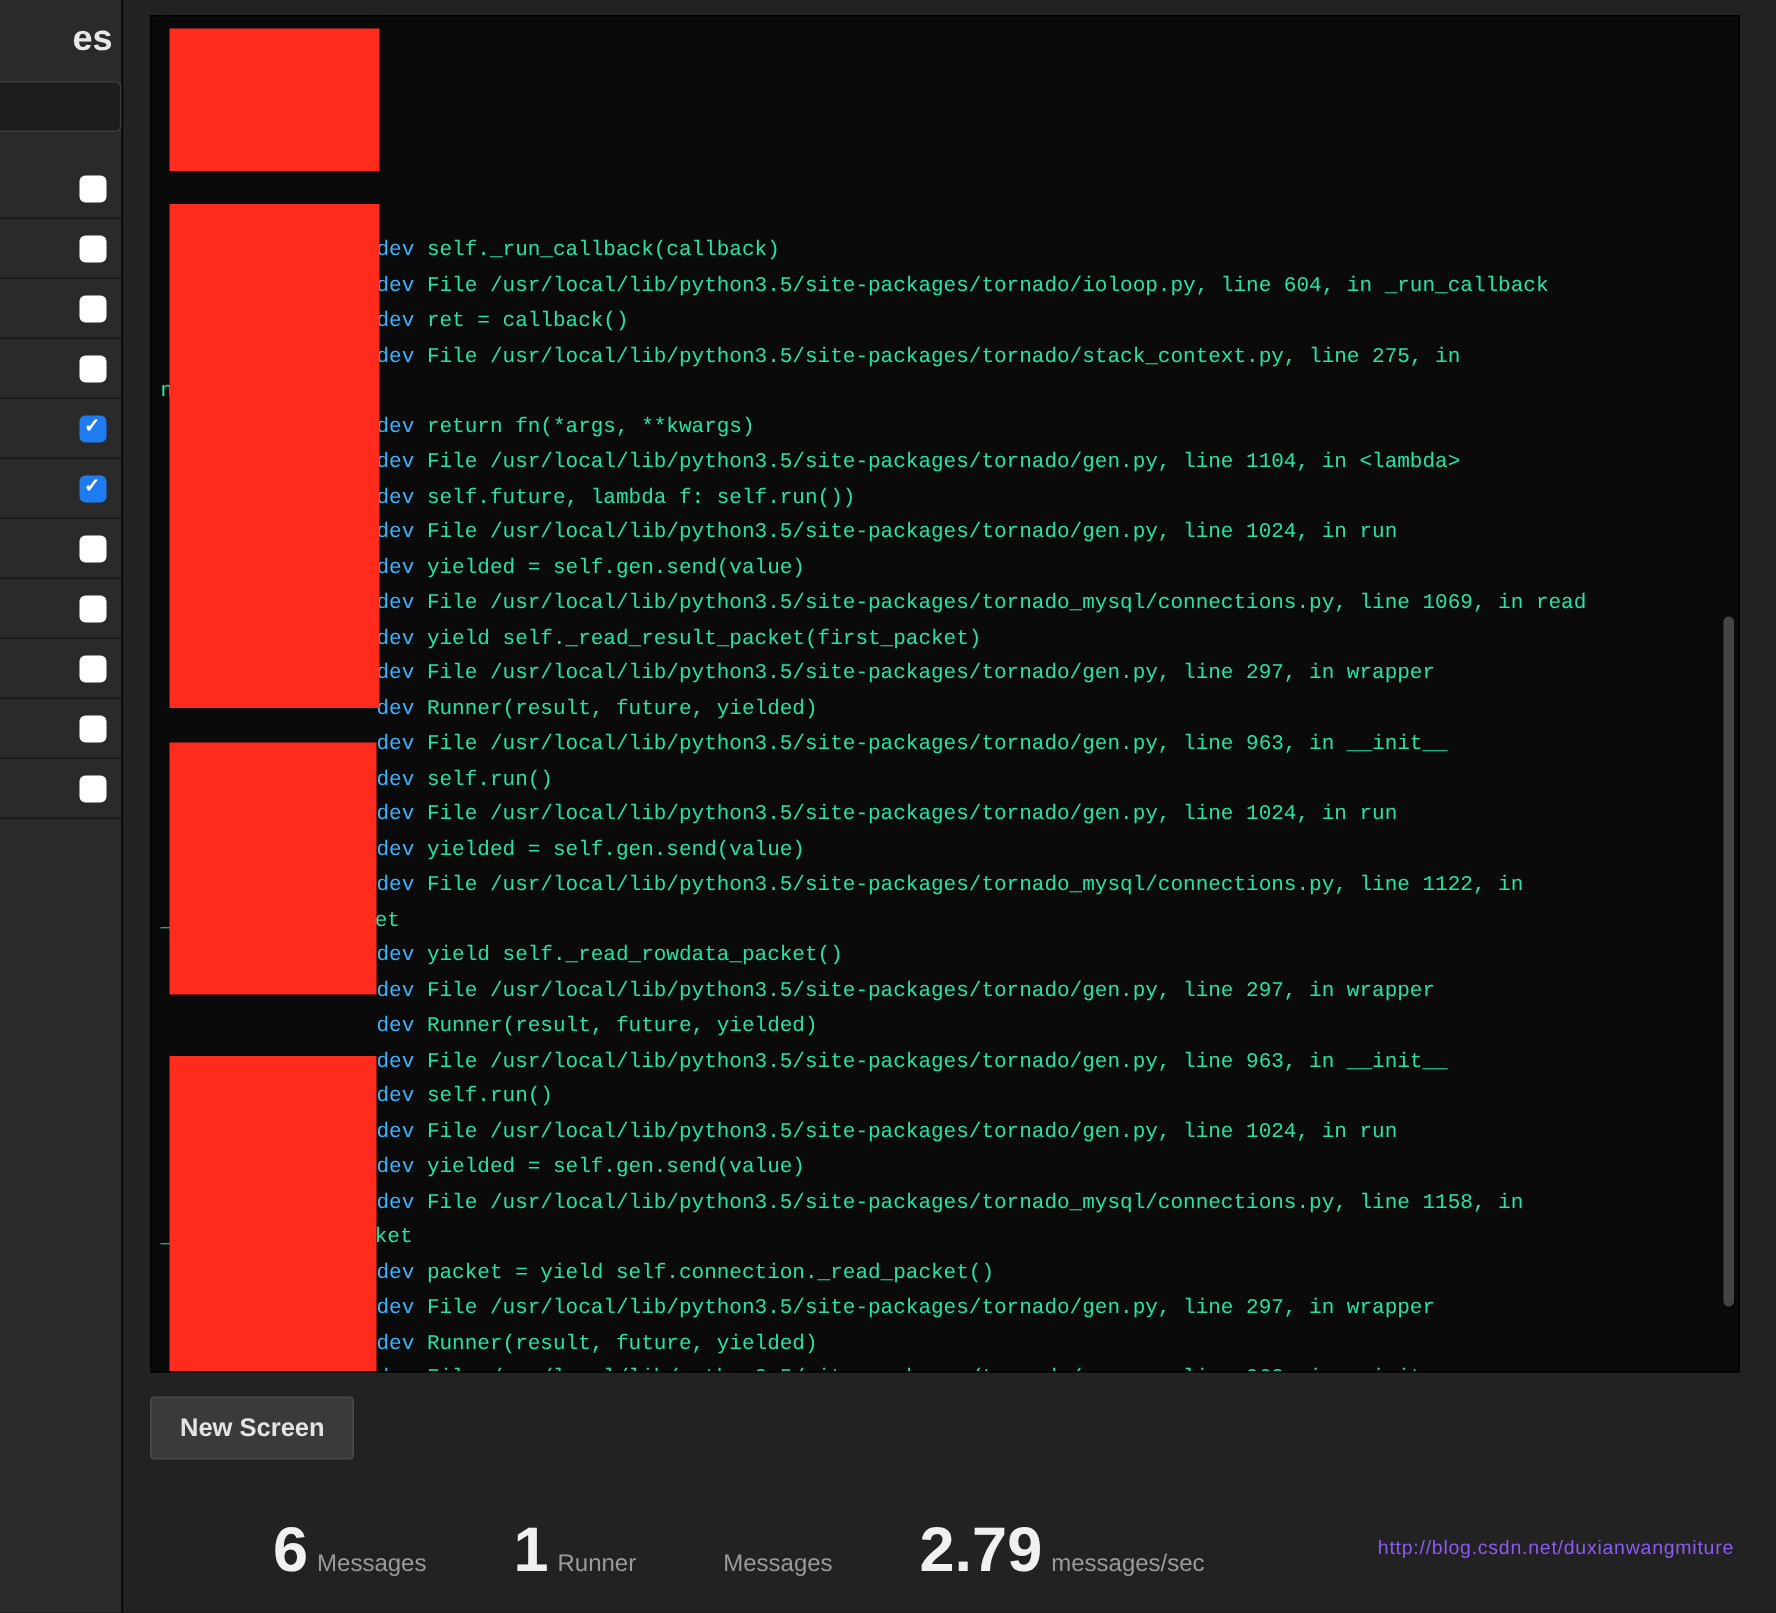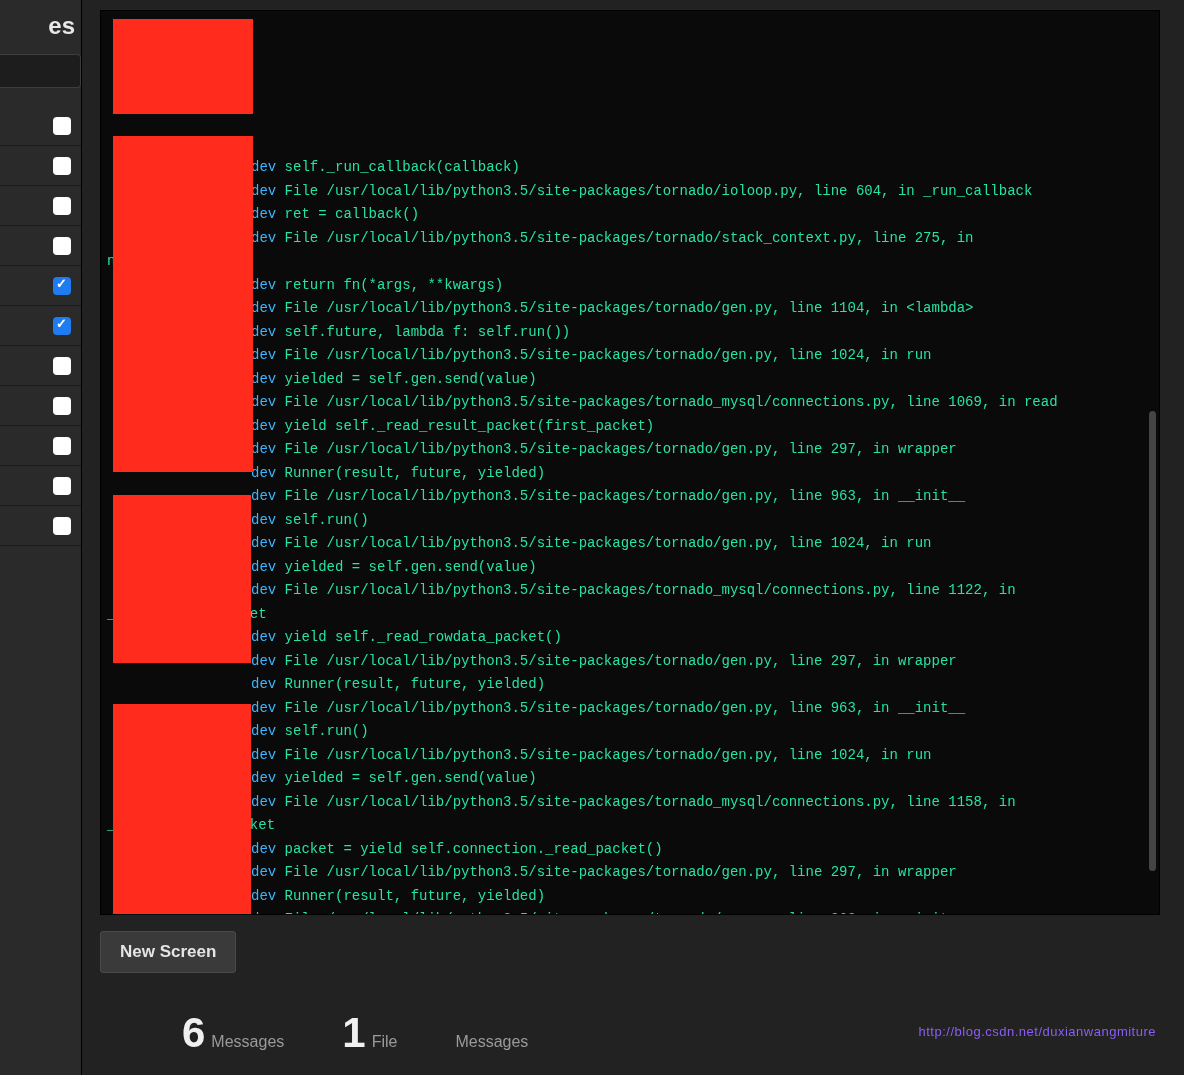--- a/index.html
+++ b/index.html
@@ -206,21 +206,25 @@
 
   <button class="btn-newscreen">New Screen</button>
 
   <div class="stats">
     <div class="stat">
       <span class="num">6</span>
       <span class="lbl">Messages</span>
     </div>
     <div class="stat">
       <span class="num">1</span>
-      <span class="lbl">File</span>
+      <span class="lbl">Runner</span>
     </div>
     <div class="stat">
       <span class="lbl">Messages</span>
+    </div>
+    <div class="stat">
+      <span class="num">2.79</span>
+      <span class="lbl">messages/sec</span>
     </div>
   </div>
 
   <div class="watermark">http://blog.csdn.net/duxianwangmiture</div>
 </div>
 
 </body></html>

